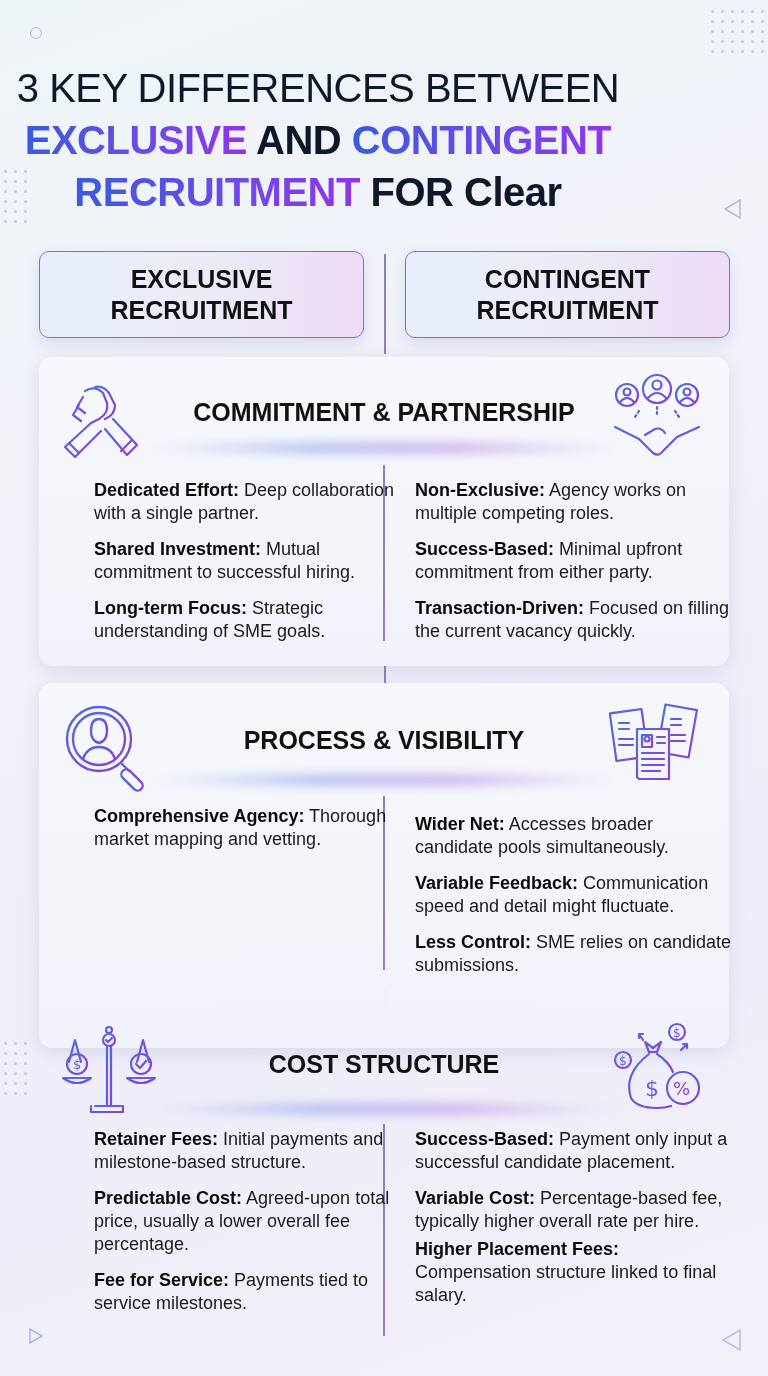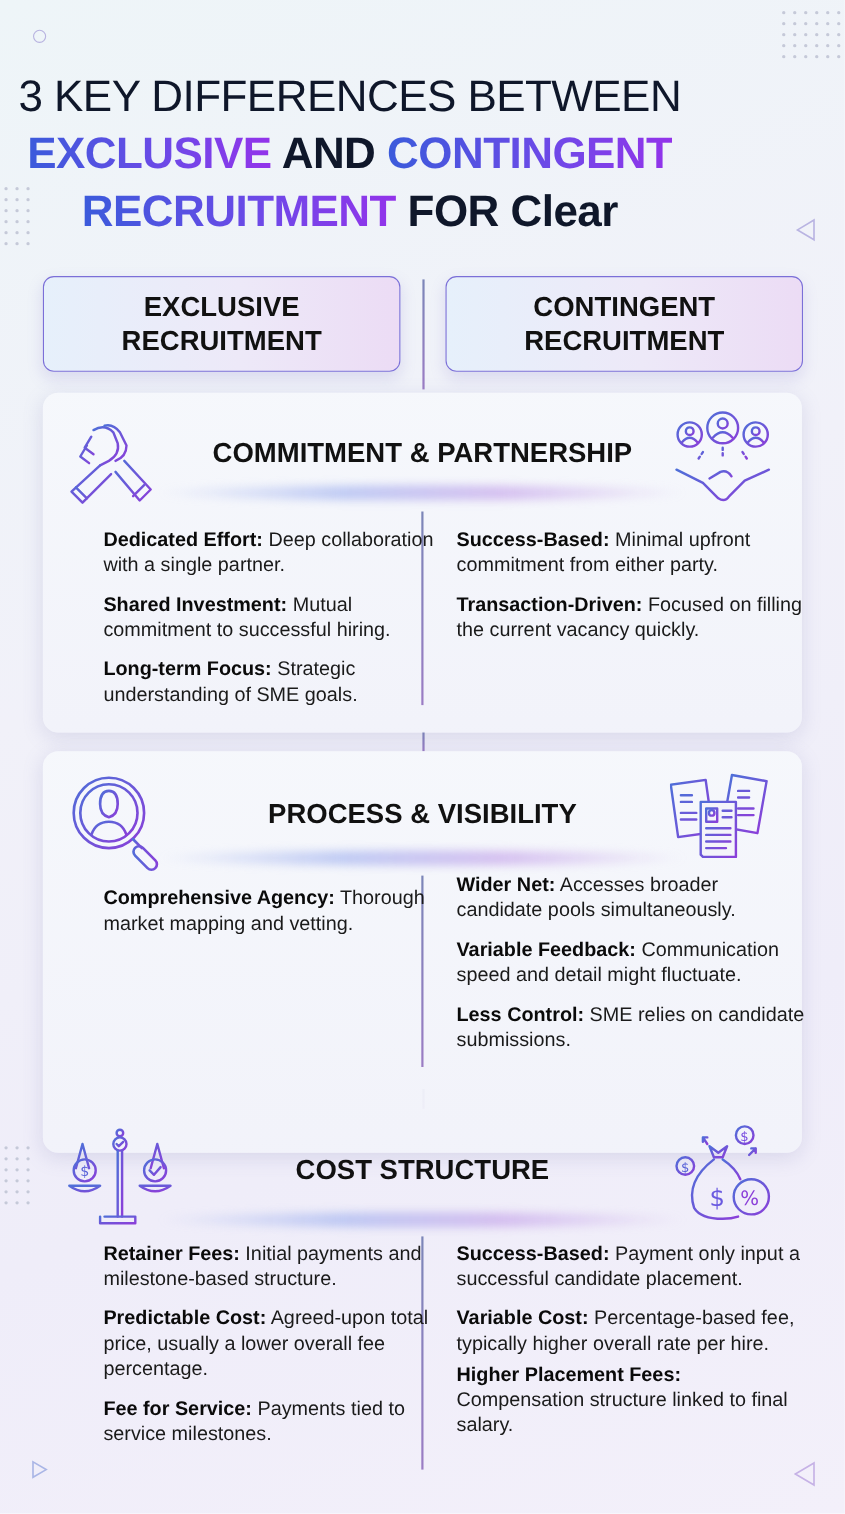--- a/index.html
+++ b/index.html
@@ -214,20 +214,21 @@
   </svg>
   <div class="card-title" style="top:41px">COMMITMENT &amp; PARTNERSHIP</div>
   <div class="title-glow" style="top:84px"></div>
   <div class="inner-line" style="top:108px;height:176px"></div>
   <div class="col left" style="top:122px">
     <div class="item"><b>Dedicated Effort:</b><span> Deep collaboration with a single partner.</span></div>
     <div class="item"><b>Shared Investment:</b><span> Mutual commitment to successful hiring.</span></div>
     <div class="item"><b>Long-term Focus:</b><span> Strategic understanding of SME goals.</span></div>
   </div>
   <div class="col right" style="top:122px">
+    <div class="item"><b>Non-Exclusive:</b><span> Agency works on multiple competing roles.</span></div>
     <div class="item"><b>Success-Based:</b><span> Minimal upfront commitment from either party.</span></div>
     <div class="item"><b>Transaction-Driven:</b><span> Focused on filling the current vacancy quickly.</span></div>
   </div>
 </div>
 
 <div class="card" style="top:683px;height:365px">
   <svg class="icon" style="left:22px;top:18px" viewBox="0 0 96 96">
     <g fill="none" stroke="url(#ig)" stroke-width="2.4" stroke-linecap="round" stroke-linejoin="round">
       <circle cx="38" cy="38" r="32"></circle>
         <circle cx="38" cy="38" r="26"></circle>
@@ -247,21 +248,21 @@
       <path d="M48 36 h8 M48 42 h8 M33 52 h22 M33 58 h22 M33 64 h22 M33 70 h18"></path>
       <path d="M10 22 h10 M10 28 h10 M10 38 h14 M10 44 h14 M62 18 h10 M62 24 h10 M62 34 h14 M62 40 h14"></path>
     </g>
   </svg>
   <div class="card-title" style="top:43px">PROCESS &amp; VISIBILITY</div>
   <div class="title-glow" style="top:90px"></div>
   <div class="inner-line" style="top:113px;height:174px"></div>
   <div class="col left" style="top:122px">
     <div class="item"><b>Comprehensive Agency:</b><span> Thorough market mapping and vetting.</span></div>
   </div>
-  <div class="col right" style="top:110px">
+  <div class="col right" style="top:130px">
     <div class="item"><b>Wider Net:</b><span> Accesses broader candidate pools simultaneously.</span></div>
     <div class="item"><b>Variable Feedback:</b><span> Communication speed and detail might fluctuate.</span></div>
     <div class="item"><b>Less Control:</b><span> SME relies on candidate submissions.</span></div>
   </div>
 </div>
 
 <div class="card plain" style="top:1012px;height:330px">
   <svg class="icon" style="left:22px;top:10px" viewBox="0 0 96 96">
     <g fill="none" stroke="url(#ig)" stroke-width="2.2" stroke-linecap="round" stroke-linejoin="round">
       <circle cx="48" cy="8" r="3"></circle>

